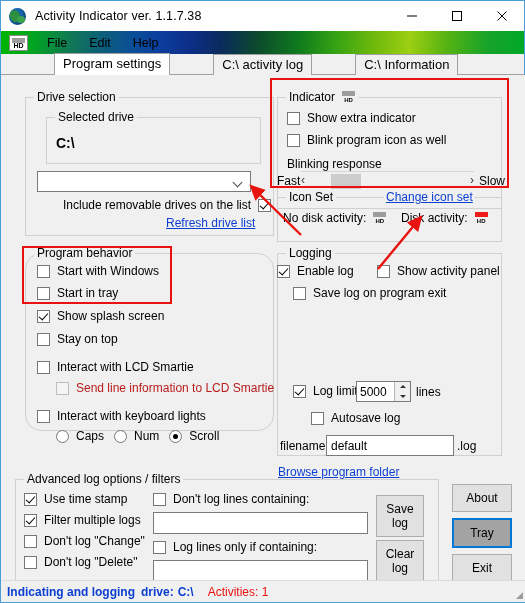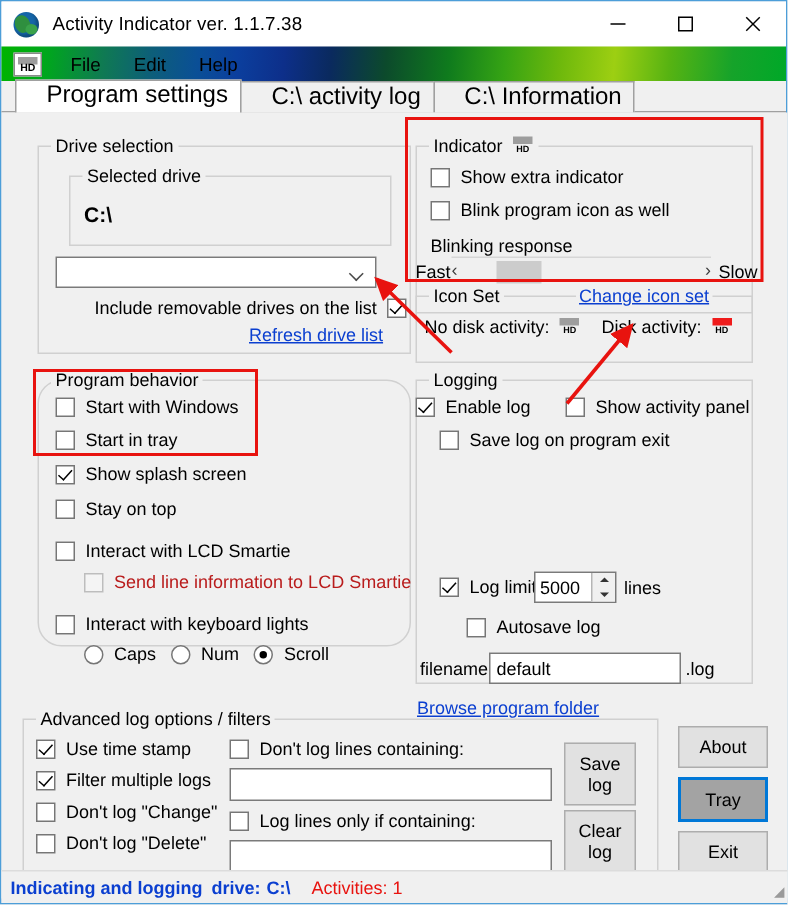--- a/index.html
+++ b/index.html
@@ -37,22 +37,22 @@
   .hdicon{width:19px;height:16px;margin-left:8px;margin-right:8px;position:relative;flex:none;
           background:#fff;border:1px solid #8a8a8a;box-sizing:border-box;}
   .hdicon .bar{position:absolute;left:2px;top:2px;right:2px;height:5px;background:#9d9d9d;}
   .hdicon .hd{position:absolute;left:0;right:0;bottom:0px;text-align:center;font-size:7px;
       font-weight:bold;line-height:8px;color:#000;font-family:"Liberation Sans",sans-serif;}
   .menuitem{font-size:12.5px;color:#000;padding:2px 11px;cursor:default;}
 
   
   .tabstrip{height:21px;background:#f0f0f0;position:relative;display:flex;align-items:flex-end;
             padding-left:9px;border-bottom:1px solid #a0a0a0;box-sizing:border-box;}
-  .tab{font-size:16px;padding:3px 8px 3px 20px;border:1px solid #a0a0a0;border-bottom:none;
-       background:#f0f0f0;margin-right:-1px;line-height:14px;position:relative;top:1px;}
+  .tab{font-size:13px;padding:3px 8px 3px 8px;border:1px solid #a0a0a0;border-bottom:none;
+       background:#f0f0f0;margin-right:-1px;line-height:14px;position:relative;top:1px;margin-left:44px;}
   .tab.active{background:#ffffff;z-index:3;top:1px;padding-bottom:4px;}
 
   
   .content{position:relative;width:525px;height:524px;background:#f0f0f0;}
 
   
   .group{position:absolute;border:1px solid #d0d0d0;box-sizing:border-box;background:transparent;}
   .group > .glabel{position:absolute;top:-8px;left:8px;background:#f0f0f0;padding:0 3px;
       font-size:12px;color:#000;white-space:nowrap;}
 

